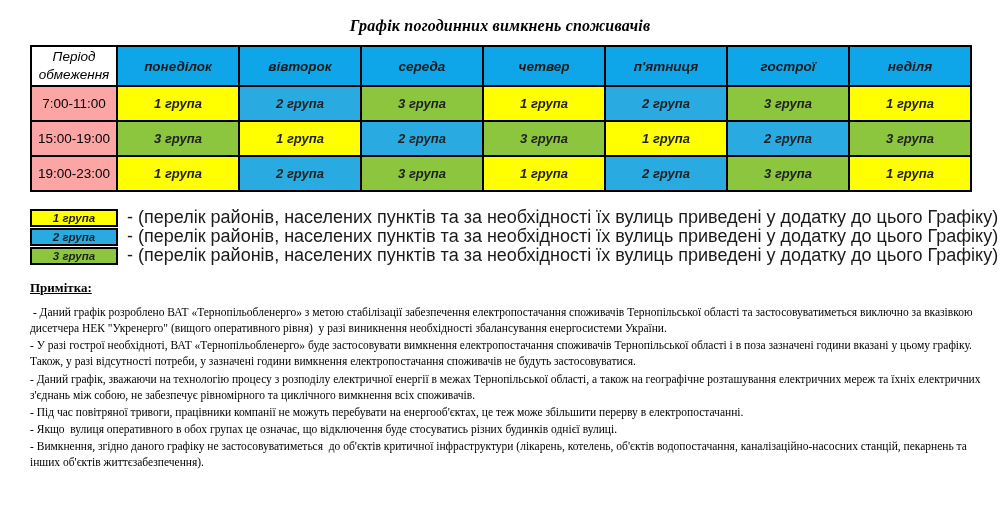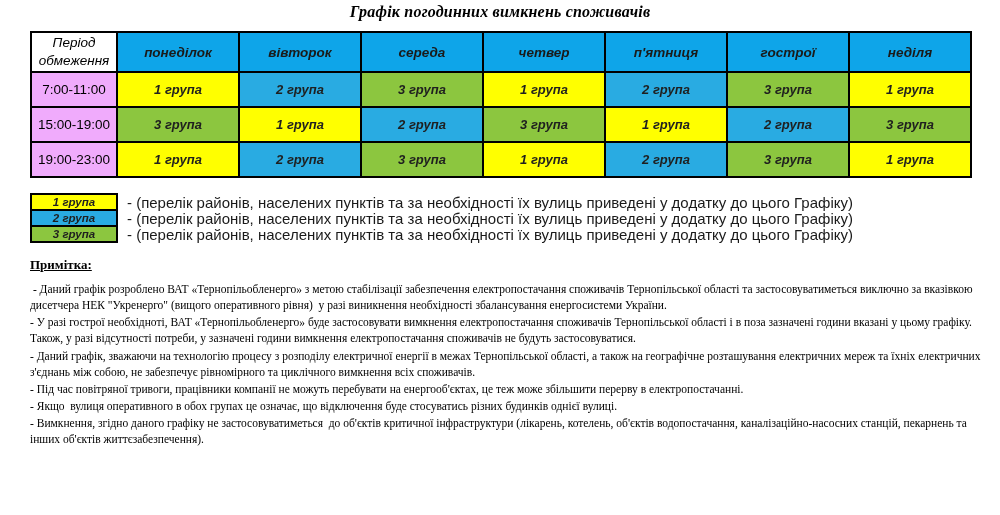--- a/index.html
+++ b/index.html
@@ -5,57 +5,57 @@
   html,body { margin:0; padding:0; }
   body {
     width:1000px; height:515px; background:#ffffff; overflow:hidden;
     font-family:"Liberation Sans", sans-serif; color:#000;
   }
   .page { position:relative; width:1000px; height:515px; }
 
   .title {
     text-align:center; font-family:"Liberation Serif", serif;
     font-weight:bold; font-style:italic; font-size:16px;
-    padding-top:3px; letter-spacing:0.2px;
+    padding-top:17px; letter-spacing:0.2px;
   }
 
   table.schedule {
     border-collapse:collapse; table-layout:fixed;
     width:756px; margin:10px 0 0 30px;
   }
   .schedule th, .schedule td {
     border:2px solid #000; text-align:center; vertical-align:middle;
     padding:0; overflow:hidden;
   }
   .schedule th.period-h {
     font-style:italic; font-weight:normal; font-size:13.5px;
     line-height:1.3; height:38px; background:#fff;
   }
   .schedule th.day-h {
     font-style:italic; font-weight:bold; font-size:13.5px;
     background:#0ea5e9; color:#1a1a1a;
   }
   .schedule td.time {
-    font-size:13.5px; height:33px; background:#f0abfc;
+    font-size:13.5px; height:33px; background:#fca5a5;
   }
   .schedule td.grp {
     font-style:italic; font-weight:bold; font-size:13px; color:#1f1f1f;
   }
 
   .legend { margin:15px 0 0 30px; }
   .legend-intro { font-size:12.5px; color:#1a1a1a; margin:0 0 3px 0; }
   .legend-row { display:flex; align-items:center; }
   .legend-row + .legend-row { margin-top:-2px; }
   .legend-box {
     width:84px; height:14px; border:2px solid #000;
     display:flex; align-items:center; justify-content:center;
     font-weight:bold; font-style:italic; font-size:11.5px; color:#1f1f1f;
     flex:0 0 auto;
   }
-  .legend-desc { margin-left:9px; font-size:15px; color:#1a1a1a; }
+  .legend-desc { margin-left:9px; font-size:18px; color:#1a1a1a; }
 
   .notes {
     margin:13px 12px 0 30px; width:952px;
     font-family:"Liberation Serif", serif; 
     font-size:11.5px; line-height:1.4; color:#000;
   }
   .notes-heading {
     font-weight:bold; text-decoration:underline; font-size:13px;
     margin:0 0 7px 0;
   }

